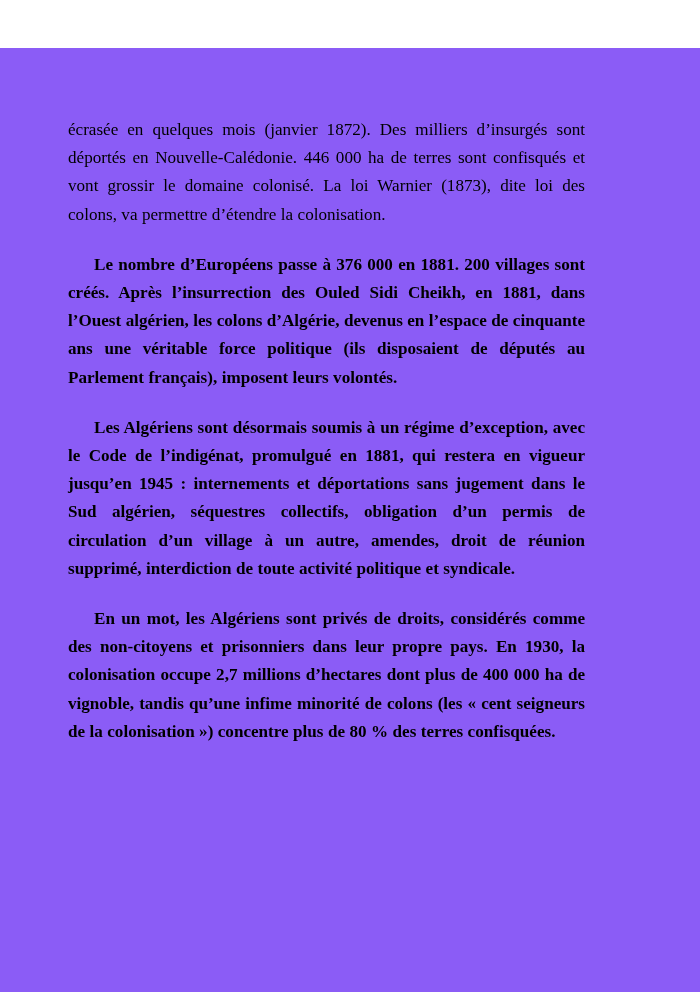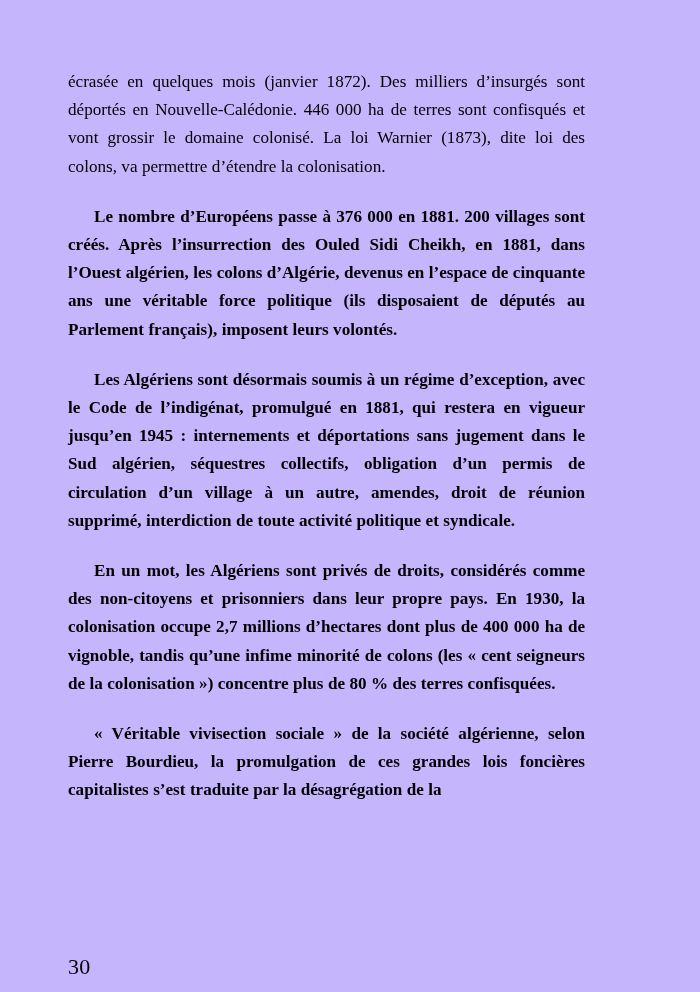--- a/index.html
+++ b/index.html
@@ -14,21 +14,22 @@
     position: relative;
     overflow: hidden;
     font-family: "Liberation Serif", "DejaVu Serif", serif;
     color: #000000;
     -webkit-font-smoothing: antialiased;
   }
 
   .page {
     position: absolute;
     inset: 0;
-    background: #c4b5fd;
+    background: #8b5cf6;
+    margin-top: 48px;
   }
 
   .text-column {
     position: absolute;
     left: 68px;
     top: 68px;
     width: 517px;
   }
 
   .para {
@@ -74,19 +75,18 @@
   <div class="text-column">
 
     <p class="para no-indent">écrasée en quelques mois (janvier 1872). Des milliers d’insurgés sont déportés en Nouvelle-Calédonie. 446 000 ha de terres sont confisqués et vont grossir le domaine colonisé. La loi Warnier (1873), dite loi des colons, va permettre d’étendre la colonisation.</p>
 
     <p class="para">Le nombre d’Européens passe à 376 000 en 1881. 200 villages sont créés. Après l’insurrection des Ouled Sidi Cheikh, en 1881, dans l’Ouest algérien, les colons d’Algérie, devenus en l’espace de cinquante ans une véritable force politique (ils disposaient de députés au Parlement français), imposent leurs volontés.</p>
 
     <p class="para">Les Algériens sont désormais soumis à un régime d’exception, avec le Code de l’indigénat, promulgué en 1881, qui restera en vigueur jusqu’en 1945 : internements et déportations sans jugement dans le Sud algérien, séquestres collectifs, obligation d’un permis de circulation d’un village à un autre, amendes, droit de réunion supprimé, interdiction de toute activité politique et syndicale.</p>
 
     <p class="para">En un mot, les Algériens sont privés de droits, considérés comme des non-citoyens et prisonniers dans leur propre pays. En 1930, la colonisation occupe 2,7 millions d’hectares dont plus de 400 000 ha de vignoble, tandis qu’une infime minorité de colons (les « cent seigneurs de la colonisation ») concentre plus de 80 % des terres confisquées.</p>
 
-    <p class="para continues">« Véritable vivisection sociale » de la société algérienne, selon Pierre Bourdieu, la promulgation de ces grandes lois foncières capitalistes s’est traduite par la désagrégation de la</p>
 
   </div>
 
   <div class="page-number">30</div>
 
 </div>
 
 </body></html>

